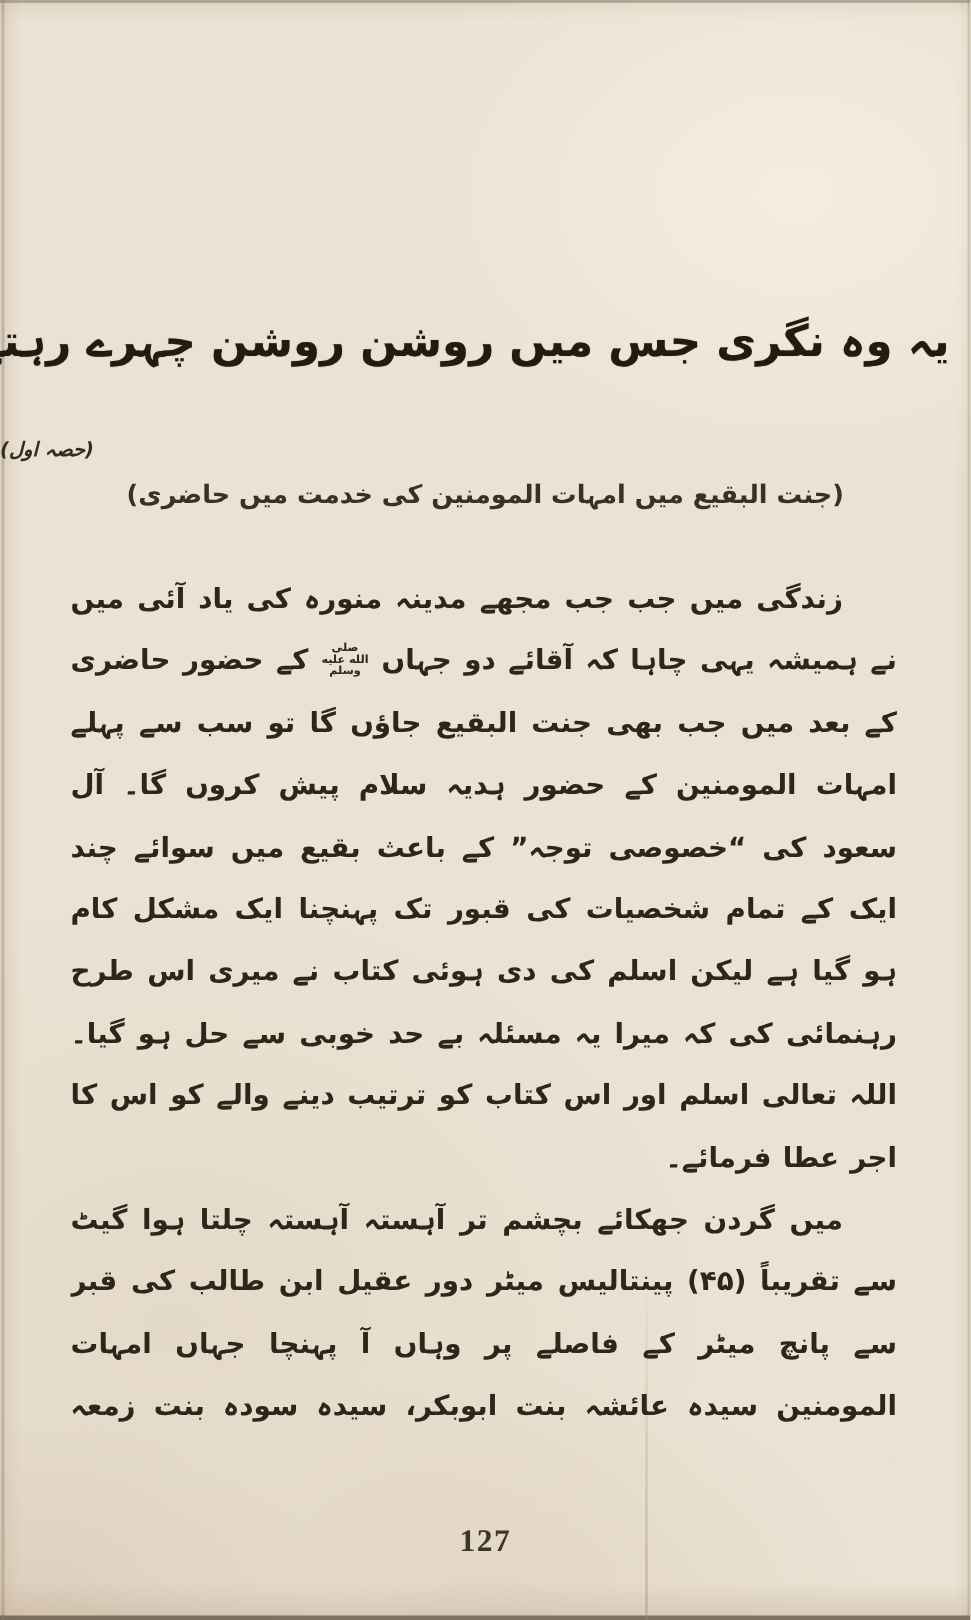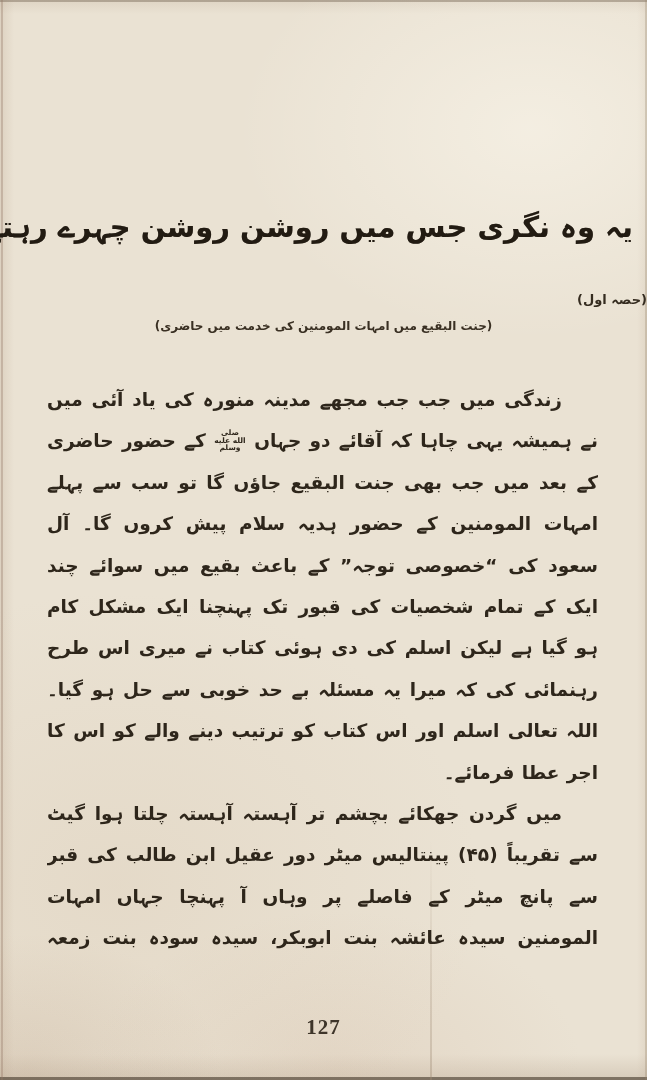--- a/index.html
+++ b/index.html
@@ -50,32 +50,33 @@
     font-weight: bold;
     letter-spacing: 0px;
     color: #221b12;
     text-shadow: 0 0 0.6px rgba(34,27,18,0.55);
   }
   .subtitle-part {
     position: absolute;
     top: 292px;
     left: 0; right: 0;
     direction: rtl;
-    text-align: right;
+    text-align: left;
     font-size: 13px;
     font-weight: bold;
     color: #352c20;
+    font-style: italic;
   }
   .subtitle-desc {
     position: absolute;
     top: 319px;
     left: 0; right: 0;
     direction: rtl;
     text-align: center;
-    font-size: 12px;
+    font-size: 17px;
     font-weight: bold;
     color: #3a3023;
   }
   .body-text {
     position: absolute;
     top: 379px;
     right: 49px;
     left: 47px;
     height: 592px;
     overflow: hidden;

